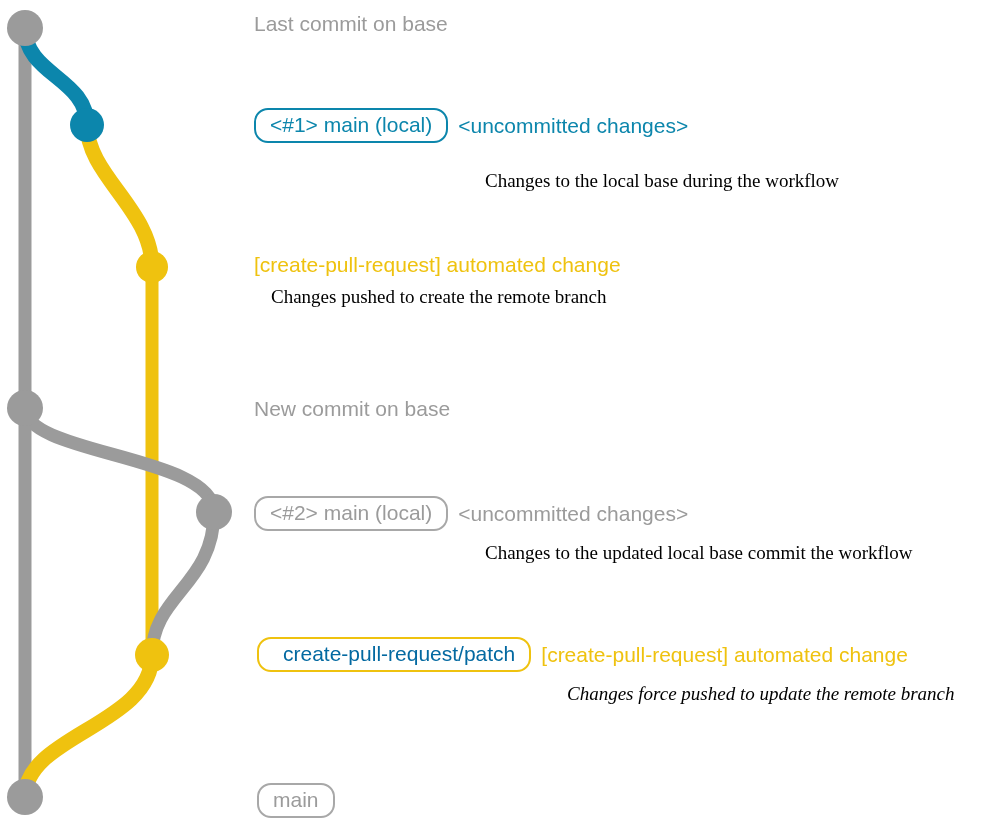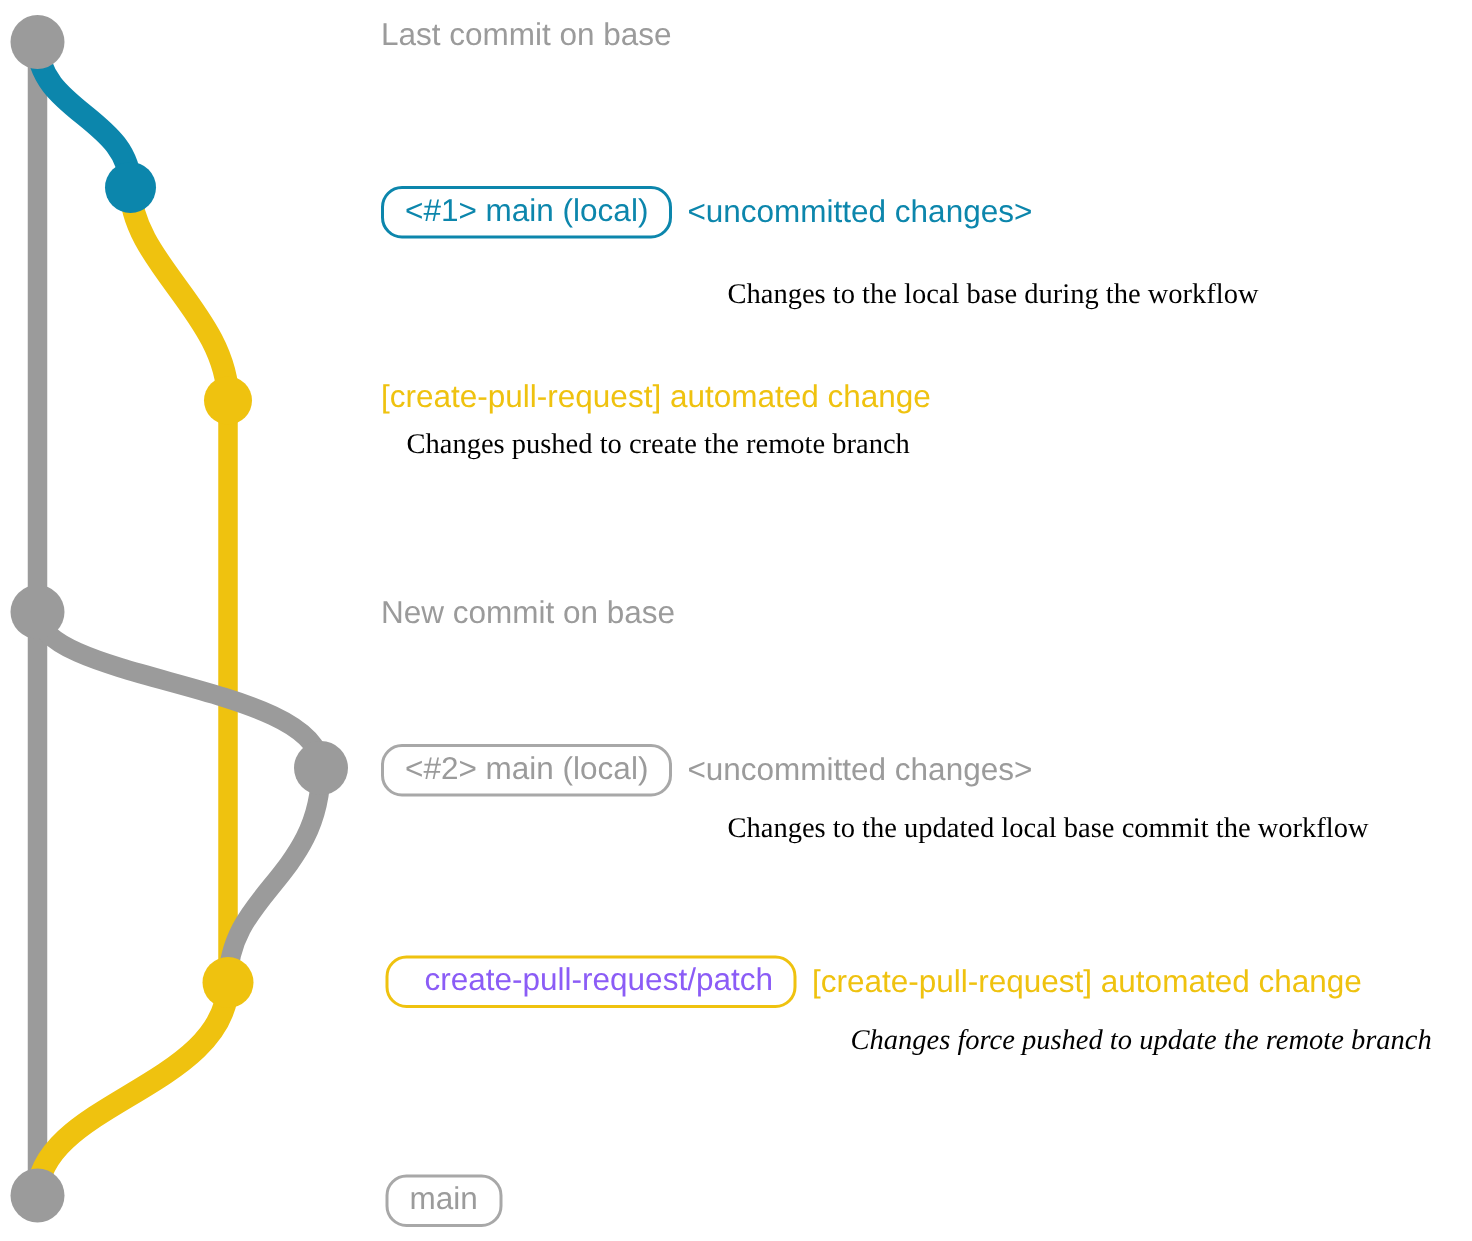--- a/index.html
+++ b/index.html
@@ -52,21 +52,21 @@
     background: #ffffff;
     margin-right: 10px;
     font-family: "Liberation Sans", sans-serif;
   }
   .badge.blue {
     border-color: #0c86ac;
     color: #0c86ac;
   }
   .badge.yellow {
     border-color: #efc20f;
-    color: #8b5cf6;
+    color: #0369a1;
     padding-left: 24px;
   }
   .badge.gray {
     border-color: #a8a8a8;
     color: #9b9b9b;
   }
   .subject {
     font-size: 21px;
     line-height: 1;
     font-family: "Liberation Sans", sans-serif;
@@ -115,21 +115,21 @@
     <circle cx="25" cy="408" r="18" fill="#9b9b9b"></circle>
     <circle cx="214" cy="512" r="18" fill="#9b9b9b"></circle>
     <circle cx="152" cy="655" r="17" fill="#efc20f"></circle>
     <circle cx="25" cy="797" r="18" fill="#9b9b9b"></circle>
   </svg>
 
   <div class="plain-row" style="left:254px; top:13px;">
     <span class="subject gray">Last commit on base</span>
   </div>
 
-  <div class="row" style="left:254px; top:124px;">
+  <div class="row" style="left:254px; top:108px;">
     <div class="row-inner">
       <div class="row-main">
         <span class="badge blue">&lt;#1&gt; main (local)</span>
         <span class="subject blue">&lt;uncommitted changes&gt;</span>
       </div>
       <div class="note" style="margin-left:231px;margin-top:28px;">Changes to the local base during the workflow</div>
     </div>
   </div>
 
   <div class="row" style="left:254px; top:254px;">

